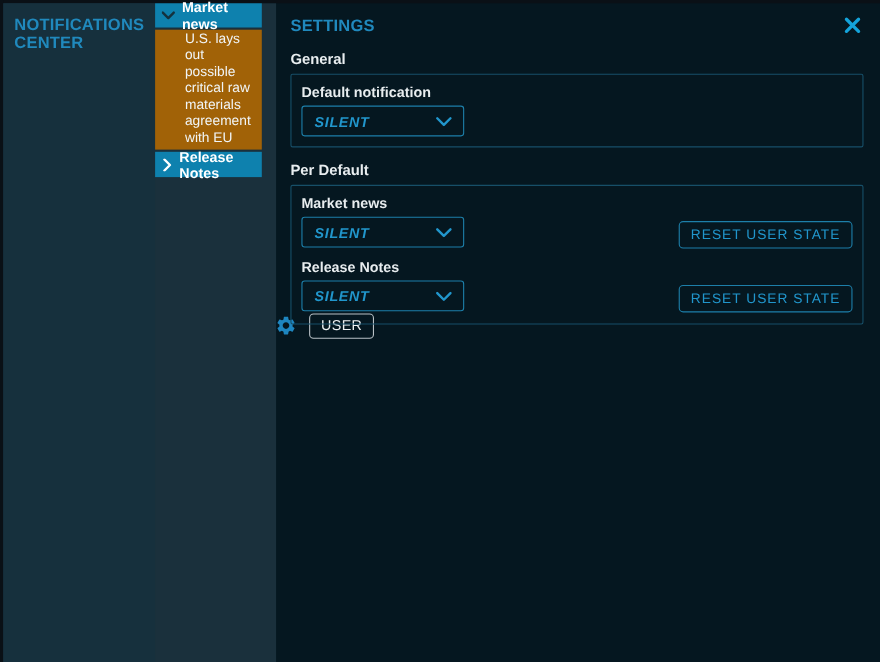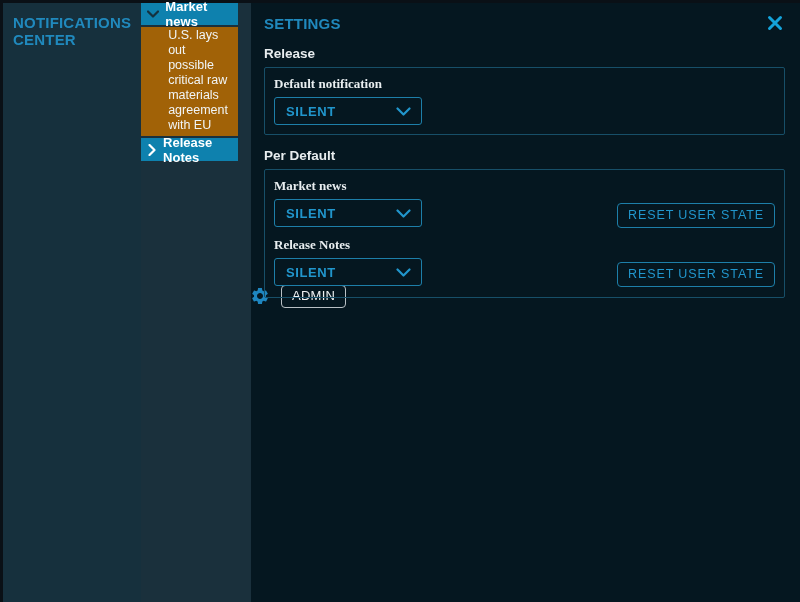--- a/index.html
+++ b/index.html
@@ -49,26 +49,26 @@
   .main-header { display:flex; justify-content:space-between; align-items:flex-start;gap:44px; }
   .main-title { color:#2089bd; font-size:15px; font-weight:700; letter-spacing:.2px; padding-top:2px; }
   .close-btn { cursor:pointer; padding:2px; line-height:0; }
 
   .section-heading {
     color:#e8edef; font-size:13.5px; font-weight:700; margin-top:13px; margin-bottom:6px;
   }
   .group-box {
     border:1px solid #174f68; border-radius:2px; padding:8px 9px 9px 9px;
   }
-  .field-label { color:#e8edef; font-size:13px; font-weight:700; margin-bottom:5px;font-family:Liberation Serif, serif; }
+  .field-label { color:#e8edef; font-size:13px; font-weight:700; margin-bottom:5px; }
 
   .dropdown {
     width:148px; height:28px; border:1px solid #1d7fa9; border-radius:3px;
     display:flex; align-items:center; justify-content:space-between;
-    padding:0 10px 0 11px; cursor:pointer; background:transparent;
+    padding:0 10px 0 11px; cursor:pointer; background:transparent;font-style:italic;
   }
   .dropdown-value {
     color:#2196cc; font-size:13px; font-weight:700; letter-spacing:.6px;
   }
 
   .cat-row { margin-bottom:10px; }
   .cat-row:last-child { margin-bottom:2px; }
   .cat-controls { display:flex; align-items:flex-end; justify-content:space-between; }
   .reset-btn {
     background:transparent; border:1px solid #1d7fa9; border-radius:4px;
@@ -107,35 +107,35 @@
     </div>
 
     <div class="sidebar-spacer"></div>
 
     <div class="sidebar-footer">
       <span class="gear">
         <svg width="20" height="20" viewBox="0 0 24 24" fill="#1e86c0">
           <path d="M19.14,12.94c0.04-0.3,0.06-0.61,0.06-0.94c0-0.32-0.02-0.64-0.07-0.94l2.03-1.58c0.18-0.14,0.23-0.41,0.12-0.61 l-1.92-3.32c-0.12-0.22-0.37-0.29-0.59-0.22l-2.39,0.96c-0.5-0.38-1.03-0.7-1.62-0.94L14.4,2.81c-0.04-0.24-0.24-0.41-0.48-0.41 h-3.84c-0.24,0-0.43,0.17-0.47,0.41L9.25,5.35C8.66,5.59,8.12,5.92,7.63,6.29L5.24,5.33c-0.22-0.08-0.47,0-0.59,0.22L2.74,8.87 C2.62,9.08,2.66,9.34,2.86,9.48l2.03,1.58C4.84,11.36,4.8,11.69,4.8,12s0.02,0.64,0.07,0.94l-2.03,1.58 c-0.18,0.14-0.23,0.41-0.12,0.61l1.92,3.32c0.12,0.22,0.37,0.29,0.59,0.22l2.39-0.96c0.5,0.38,1.03,0.7,1.62,0.94l0.36,2.54 c0.05,0.24,0.24,0.41,0.48,0.41h3.84c0.24,0,0.44-0.17,0.47-0.41l0.36-2.54c0.59-0.24,1.13-0.56,1.62-0.94l2.39,0.96 c0.22,0.08,0.47,0,0.59-0.22l1.92-3.32c0.12-0.22,0.07-0.47-0.12-0.61L19.14,12.94z M12,15.6c-1.98,0-3.6-1.62-3.6-3.6 s1.62-3.6,3.6-3.6s3.6,1.62,3.6,3.6S13.98,15.6,12,15.6z"></path>
         </svg>
       </span>
-      <button class="admin-btn">ADMIN</button>
+      <button class="admin-btn">USER</button>
     </div>
   </div>
 
   <div class="main">
     <div class="main-header">
       <div class="main-title">SETTINGS</div>
       <span class="close-btn">
         <svg width="16" height="16" viewBox="0 0 16 16">
             <path d="M2.5 2.5 L13.5 13.5 M13.5 2.5 L2.5 13.5" stroke="#14a3da" stroke-width="3" stroke-linecap="round"></path>
           </svg>
       </span>
     </div>
 
-    <div class="section-heading">Release</div>
+    <div class="section-heading">General</div>
 
     <div class="group-box">
       <div class="field-label">Default notification</div>
       <div class="dropdown">
         <span class="dropdown-value">SILENT</span>
         <span style="line-height:0;">
           <svg width="15" height="9" viewBox="0 0 15 9">
               <path d="M1.5 1.5 L7.5 7.5 L13.5 1.5" fill="none" stroke="#2196cc" stroke-width="2.2" stroke-linecap="round" stroke-linejoin="round"></path>
             </svg>
         </span>

